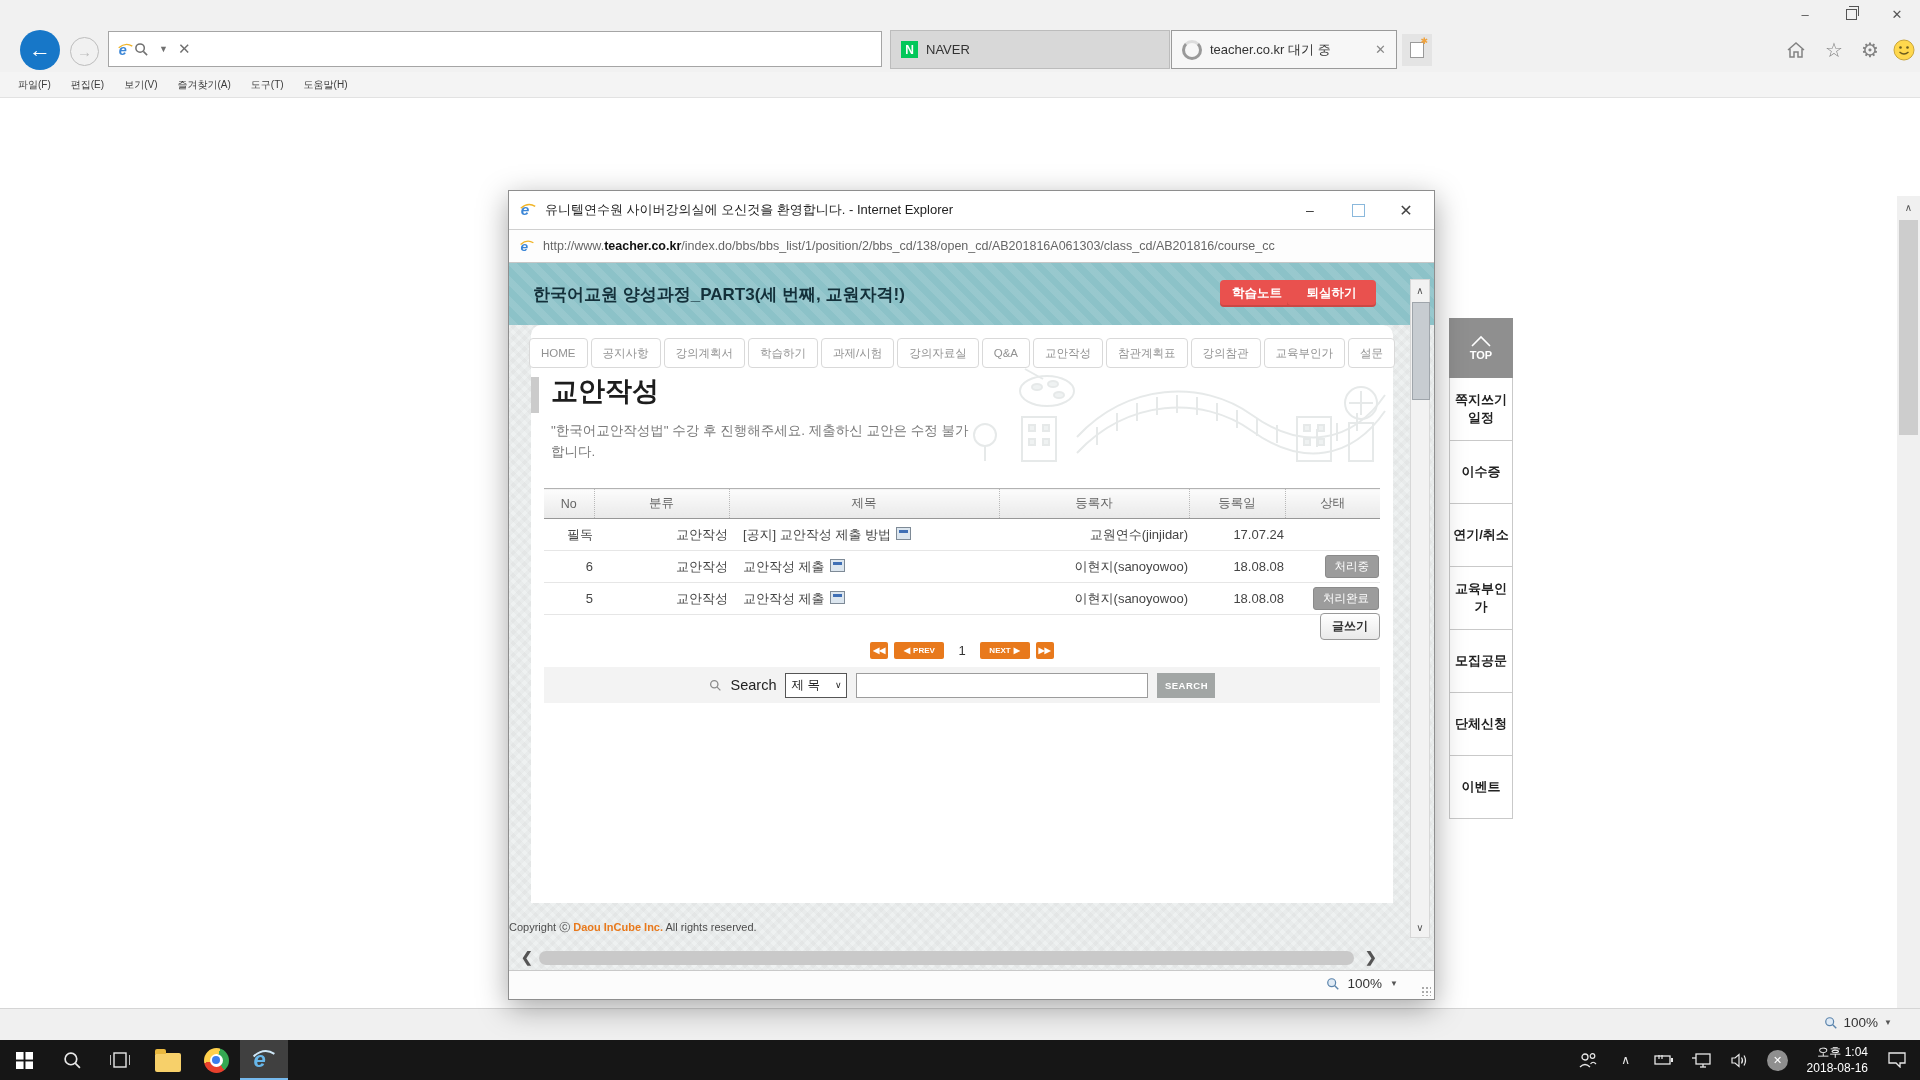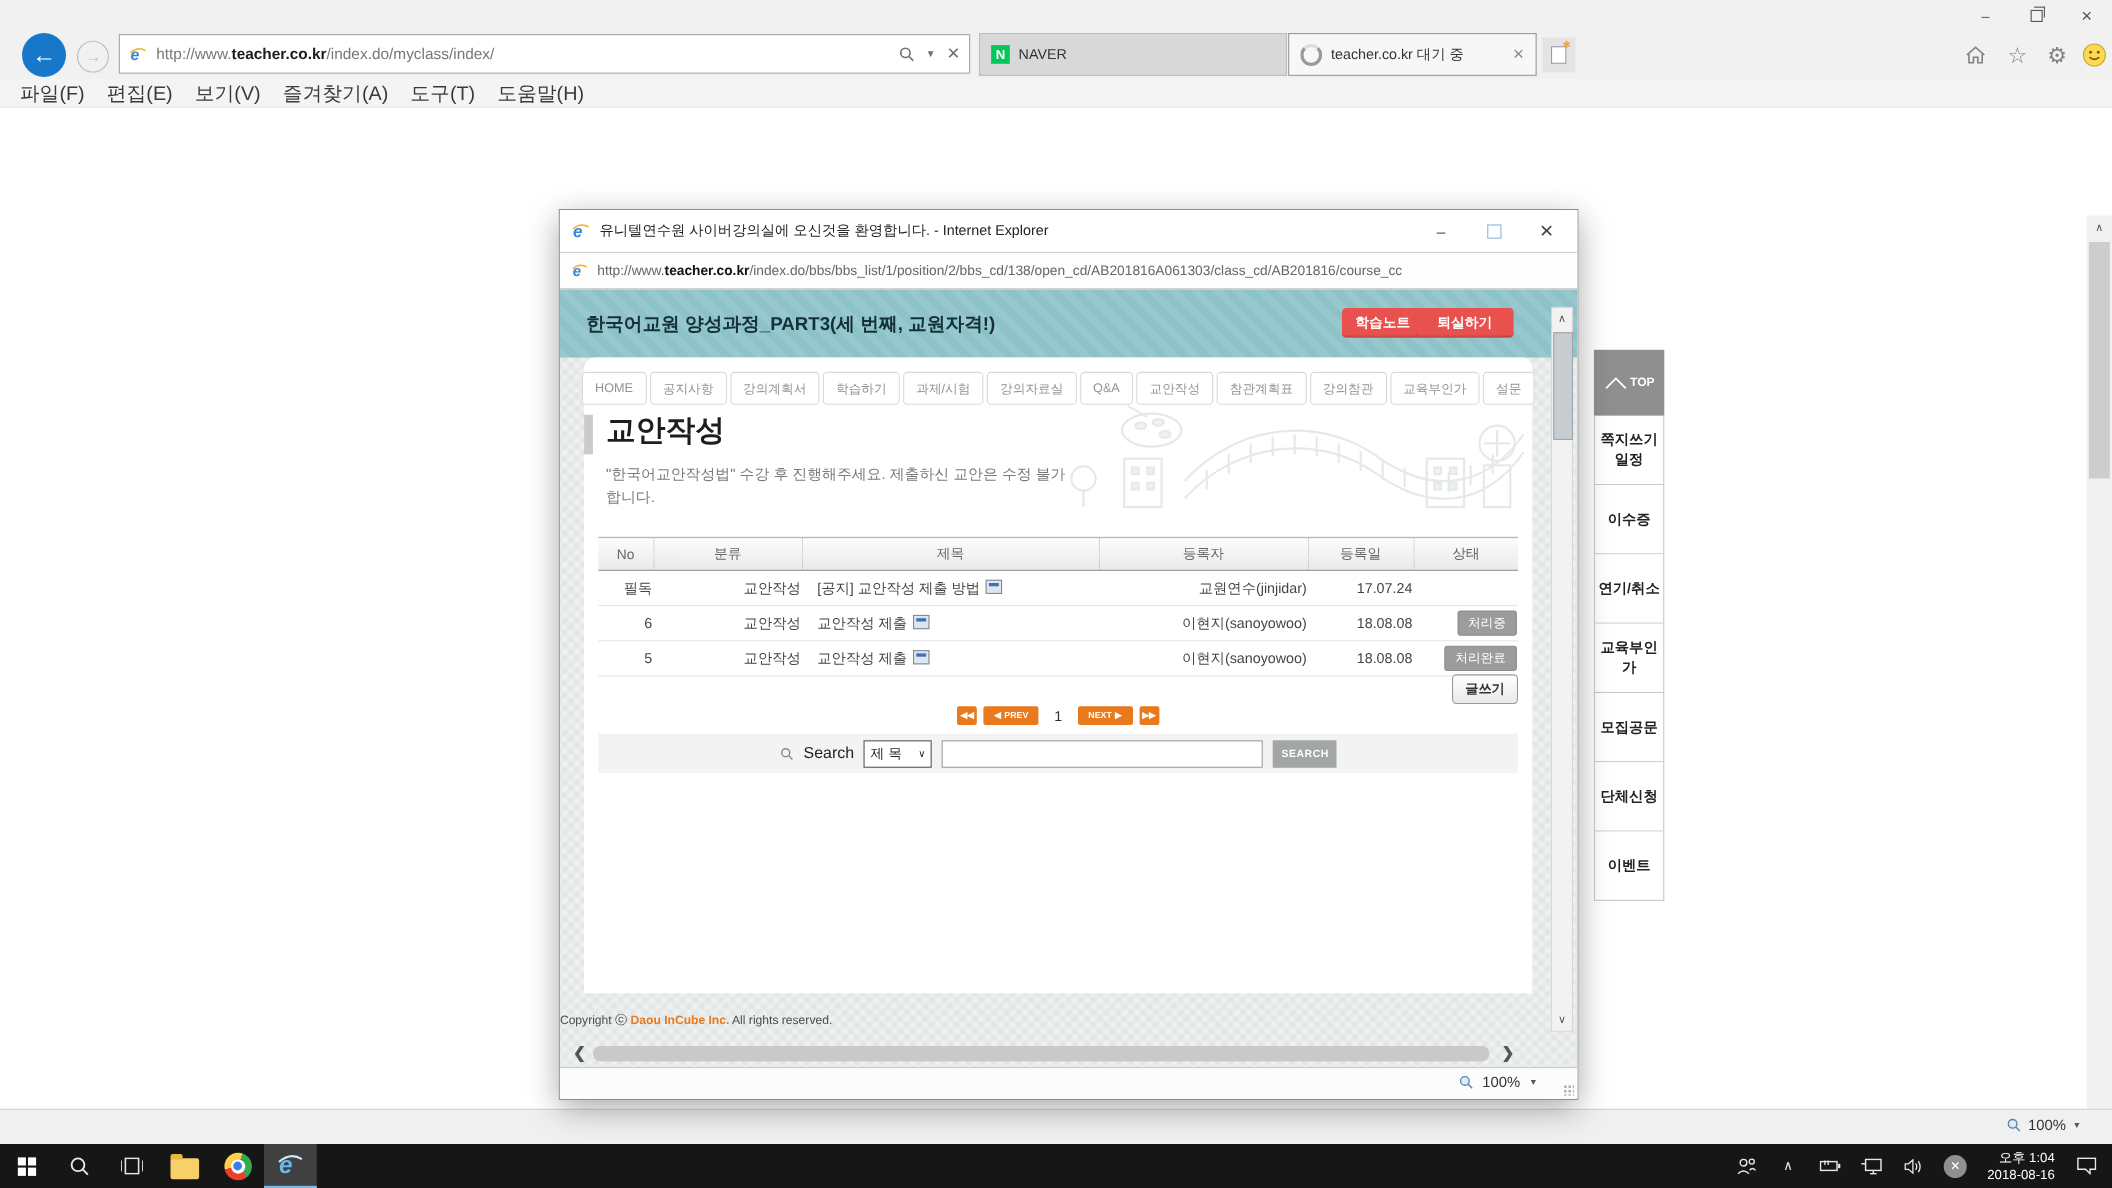--- a/index.html
+++ b/index.html
@@ -27,21 +27,21 @@
   .tab2{left:1171px;width:226px;background:#f7f7f7;border:1px solid #9a9a9a;}
   .naver-n{width:17px;height:17px;background:#03c75a;color:#fff;font-weight:bold;font-size:12px;
            display:flex;align-items:center;justify-content:center;margin-right:8px;}
   .spinner{width:14px;height:14px;border-radius:50%;border:3px solid #999;border-top-color:#ddd;margin-right:8px;}
   .tabx{margin-left:auto;color:#888;font-size:13px;}
   .newtab{left:1402px;top:34px;width:30px;height:32px;background:#e4e4e4;display:flex;align-items:center;justify-content:center;}
   .pageic{width:12px;height:14px;border:1px solid #9a9a9a;background:#fff;position:relative;}
   .pageic::after{content:'✱';position:absolute;right:-5px;top:-7px;color:#f0a23c;font-size:9px;}
   .toolico{top:36px;width:28px;height:28px;display:flex;align-items:center;justify-content:center;color:#828282;font-size:20px;}
   .menubar{left:0;top:72px;width:1920px;height:26px;background:#f4f4f4;border-bottom:1px solid #e2e2e2;
-           display:flex;align-items:center;gap:20px;padding-left:18px;box-sizing:border-box;font-size:18px;color:#3a3a3a;}
+           display:flex;align-items:center;gap:20px;padding-left:18px;box-sizing:border-box;font-size:10px;color:#3a3a3a;}
   .content{left:0;top:98px;width:1920px;height:910px;background:#fff;}
 
   
   .leftmenu{left:514px;top:98px;width:256px;height:94px;overflow:hidden;border-left:1px solid #7ca6d8;border-right:1px solid #7ca6d8;}
   .lm-inner{position:absolute;left:0;top:-24px;width:100%;}
   .lm-item{height:32px;line-height:32px;text-align:center;font-size:14px;color:#444;border-bottom:1px dotted #b0b0b0;}
   .noticebox{left:775px;top:98px;width:292px;height:94px;overflow:hidden;}
   .bluedot{width:11px;height:11px;border-radius:50%;background:radial-gradient(circle at 35% 30%,#9cc4ef,#3b7fd4);}
   .boxtitle{font-size:17px;font-weight:bold;color:#2b62c9;}
   .morebtn{position:absolute;right:14px;top:28px;background:#e9e9e9;border-radius:3px;padding:2px 7px;font-size:9px;font-weight:bold;color:#6f6f6f;display:flex;gap:3px;align-items:center;}
@@ -56,21 +56,21 @@
   .envico::after{content:'';position:absolute;left:1px;top:0;border-left:7px solid transparent;border-right:7px solid transparent;border-top:6px solid #fbd79a;}
   .starico{color:#f5c33b;font-size:15px;line-height:12px;}
   .mi-row{display:flex;align-items:center;font-size:12.5px;height:18px;}
   .mi-bullet{color:#9a9a9a;font-size:9px;margin-right:6px;}
   .mi-label{display:inline-flex;justify-content:space-between;width:52px;color:#444;}
   .mi-val{color:#2b62c9;margin-left:52px;}
   .blueline{left:775px;top:188px;width:615px;height:2px;background:#2e6fd0;}
 
   
   .quick{left:1449px;top:220px;width:64px;}
-  .q-top{height:60px;background:#8f8f8f;color:#fff;display:flex;flex-direction:row;align-items:center;justify-content:center;gap:2px;font-size:11px;font-weight:bold;}
+  .q-top{height:60px;background:#8f8f8f;color:#fff;display:flex;flex-direction:column;align-items:center;justify-content:center;gap:2px;font-size:11px;font-weight:bold;}
   .q-item{box-sizing:border-box;border:1px solid #c9c9c9;border-top:none;background:#fff;height:63px;display:flex;align-items:center;justify-content:center;
           text-align:center;font-size:13px;font-weight:bold;color:#222;line-height:1.35;padding:2px;}
   
   .mscroll{left:1897px;top:98px;width:23px;height:840px;background:#f0f0f0;}
   .sarrow{width:100%;height:22px;display:flex;align-items:center;justify-content:center;color:#555;font-size:10px;}
   .mthumb{position:absolute;left:2px;top:24px;width:19px;height:215px;background:#cdcdcd;}
   .statusbar{left:0;top:1008px;width:1920px;height:32px;background:#f0f0f0;border-top:1px solid #d5d5d5;}
   .zoomctl{position:absolute;right:28px;top:6px;display:flex;align-items:center;gap:6px;font-size:13.5px;color:#333;}
 
   
@@ -167,21 +167,20 @@
     </div>
 
     <div class="abs backbtn">←</div>
     <div class="abs fwdbtn">→</div>
 
     <div class="abs addrbar">
       <svg width="17" height="17" viewBox="0 0 20 20">
           <text x="2" y="16" font-size="17" font-style="italic" font-weight="bold" fill="#3a85d6">e</text>
           <path d="M2 8 Q10 1 18 6" stroke="#f0b428" stroke-width="1.6" fill="none"></path>
         </svg>
-      <div class="url"><span class="dim">http://www.</span><span class="dom">teacher.co.kr</span><span class="dim">/index.do/myclass/index/</span></div>
       <div class="addr-ctl">
         <svg width="15" height="15" viewBox="0 0 16 16">
             <circle cx="6.5" cy="6.5" r="4.5" fill="none" stroke="#707070" stroke-width="1.6"></circle>
             <line x1="10" y1="10" x2="14" y2="14" stroke="#707070" stroke-width="1.6"></line>
           </svg>
         <span style="font-size:9px;">▼</span>
         <span style="font-size:15px;">✕</span>
       </div>
     </div>
 

